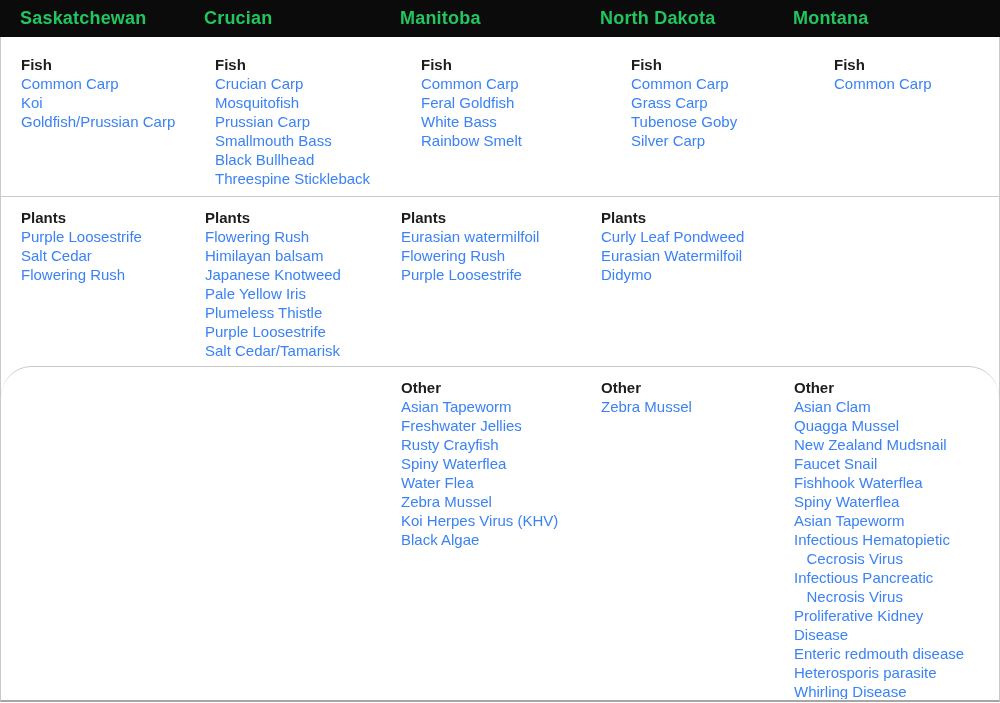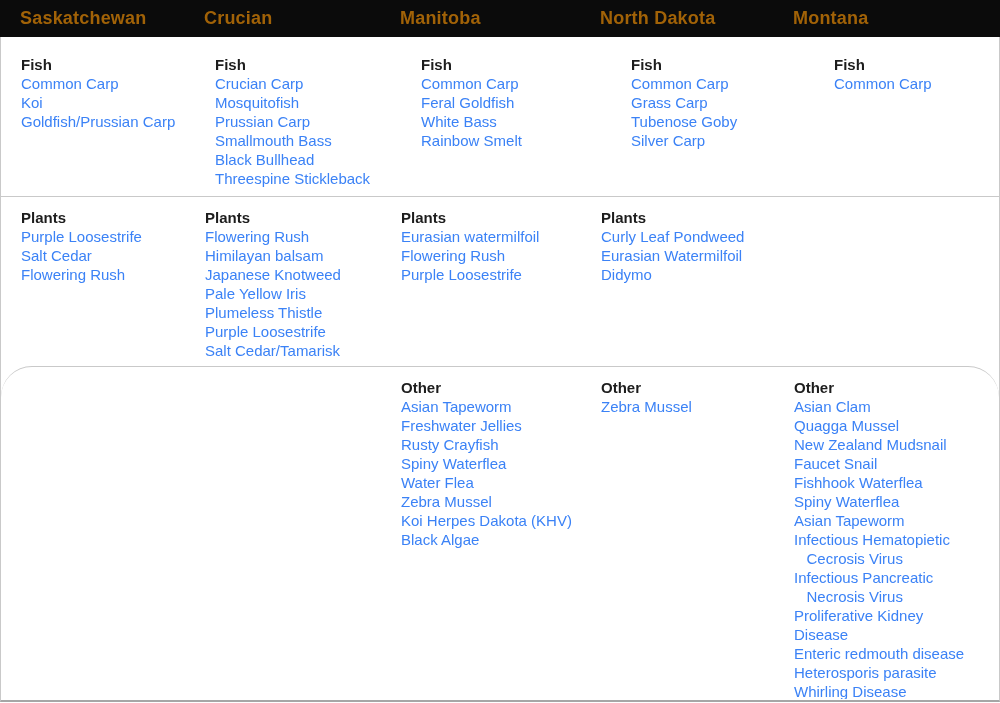--- a/index.html
+++ b/index.html
@@ -17,21 +17,21 @@
   .grid-row {
     display: grid;
     grid-template-columns: 184px 196px 200px 193px 1fr;
   }
   .thead {
     background: #0b0b0b;
     height: 37px;
     align-items: center;
   }
   .th {
-    color: #a16207;
+    color: #22c55e;
     font-weight: bold;
     font-size: 18px;
     padding-left: 20px;
     letter-spacing: 0.2px;
     white-space: nowrap;
   }
   .tbody {
     border-left: 1px solid #c9c9c9;
     border-right: 1px solid #c9c9c9;
     border-bottom: 2px solid #a6a6a6;
@@ -175,21 +175,21 @@
       </div>
       <div class="cell">
         <div class="sec-label">Other</div>
         <div>
             <div class="item">Asian Tapeworm</div>
             <div class="item">Freshwater Jellies</div>
             <div class="item">Rusty Crayfish</div>
             <div class="item">Spiny Waterflea</div>
             <div class="item">Water Flea</div>
             <div class="item">Zebra Mussel</div>
-            <div class="item">Koi Herpes Dakota (KHV)</div>
+            <div class="item">Koi Herpes Virus (KHV)</div>
             <div class="item">Black Algae</div>
           </div>
       </div>
       <div class="cell">
         <div class="sec-label">Other</div>
         <div>
             <div class="item">Zebra Mussel</div>
           </div>
       </div>
       <div class="cell">

